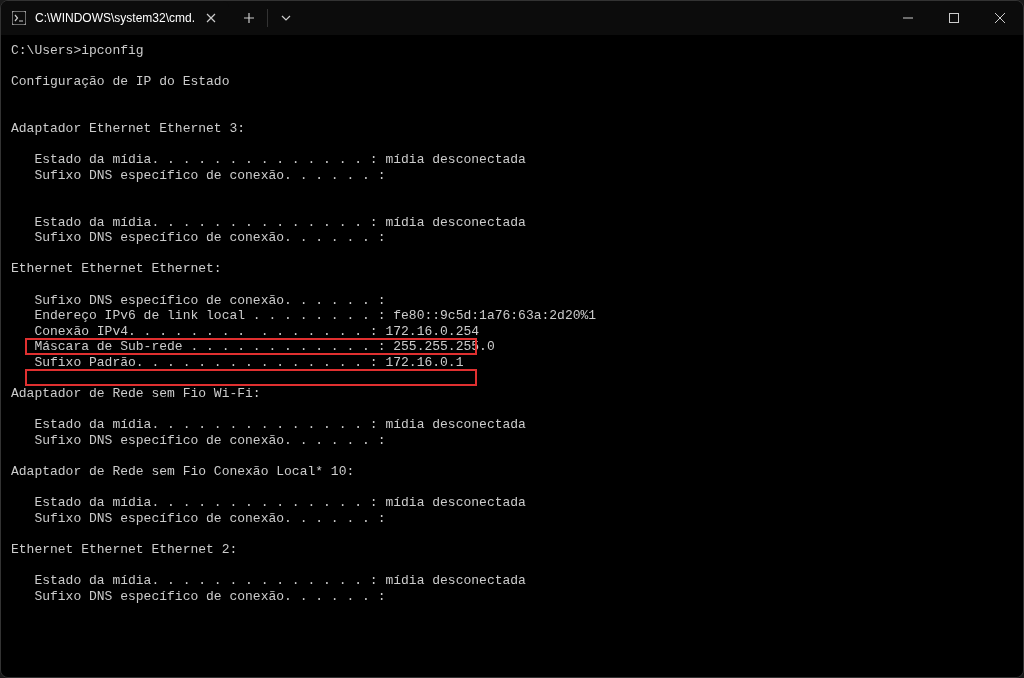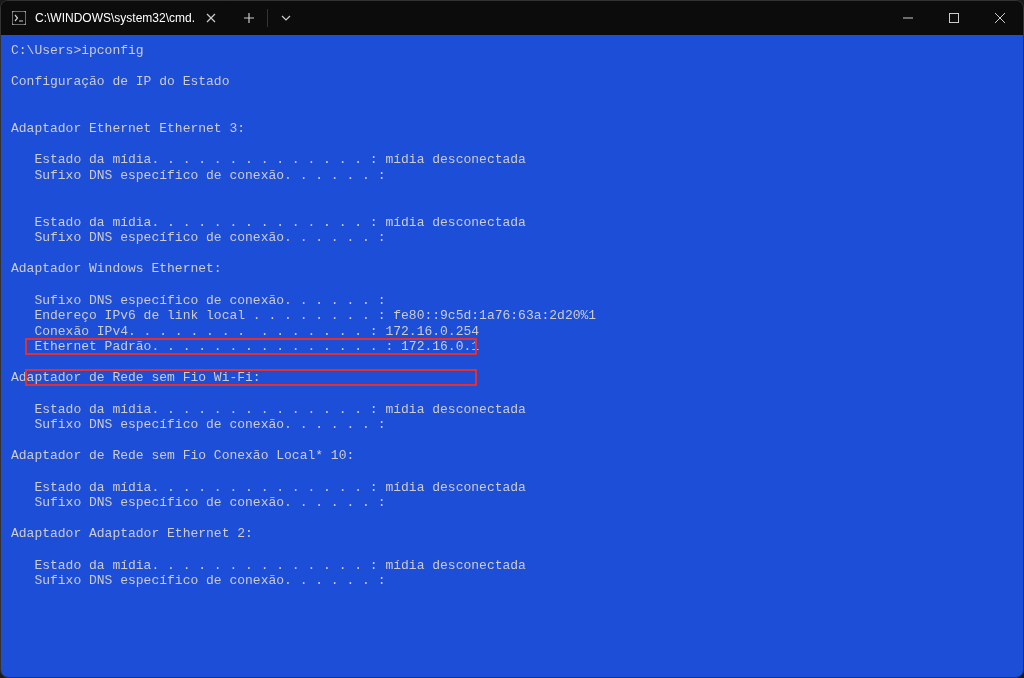--- a/index.html
+++ b/index.html
@@ -56,21 +56,21 @@
     font-family:'Segoe UI',sans-serif;
   }
   .spacer { flex:1; }
   .window-controls { display:flex; }
   .win-btn {
     width:46px; height:34px;
     display:flex;align-items:center;justify-content:center;
     color:#ccc; cursor:pointer;
   }
   .terminal {
-    background:#1d4ed8;
+    background:#000000;
     padding:8px 10px;
     height: calc(100% - 34px);
     overflow:hidden;
     line-height: 1.2;
     position: relative;
   }
   .line { white-space: pre; min-height: 15.6px; }
   .blank { height: 15.6px; }
   .highlight-box {
     position:absolute;
@@ -150,41 +150,42 @@
   <div class="blank"></div>
   <div class="line">   Estado da mídia. . . . . . . . . . . . . . : mídia desconectada</div>
   <div class="line">   Sufixo DNS específico de conexão. . . . . . :</div>
   <div class="blank"></div>
 
   <div class="blank"></div>
   <div class="line">   Estado da mídia. . . . . . . . . . . . . . : mídia desconectada</div>
   <div class="line">   Sufixo DNS específico de conexão. . . . . . :</div>
   <div class="blank"></div>
 
-  <div class="line">Adaptador Windows Ethernet:</div>
+  <div class="line">Ethernet Ethernet Ethernet:</div>
   <div class="blank"></div>
   <div class="line">   Sufixo DNS específico de conexão. . . . . . :</div>
   <div class="line">   Endereço IPv6 de link local . . . . . . . . : fe80::9c5d:1a76:63a:2d20%1</div>
   <div class="line" id="ipv4-line">   Conexão IPv4. . . . . . . .  . . . . . . . : 172.16.0.254</div>
-  <div class="line" id="gateway-line">   Ethernet Padrão. . . . . . . . . . . . . . . : 172.16.0.1</div>
+  <div class="line">   Máscara de Sub-rede . . . . . . . . . . . . : 255.255.255.0</div>
+  <div class="line" id="gateway-line">   Sufixo Padrão. . . . . . . . . . . . . . . : 172.16.0.1</div>
   <div class="blank"></div>
 
   <div class="line">Adaptador de Rede sem Fio Wi-Fi:</div>
   <div class="blank"></div>
   <div class="line">   Estado da mídia. . . . . . . . . . . . . . : mídia desconectada</div>
   <div class="line">   Sufixo DNS específico de conexão. . . . . . :</div>
   <div class="blank"></div>
 
   <div class="line">Adaptador de Rede sem Fio Conexão Local* 10:</div>
   <div class="blank"></div>
   <div class="line">   Estado da mídia. . . . . . . . . . . . . . : mídia desconectada</div>
   <div class="line">   Sufixo DNS específico de conexão. . . . . . :</div>
   <div class="blank"></div>
 
-  <div class="line">Adaptador Adaptador Ethernet 2:</div>
+  <div class="line">Ethernet Ethernet Ethernet 2:</div>
   <div class="blank"></div>
   <div class="line">   Estado da mídia. . . . . . . . . . . . . . : mídia desconectada</div>
   <div class="line">   Sufixo DNS específico de conexão. . . . . . :</div>
   <div class="blank"></div>
 
 
   <div class="highlight-box" id="hl1" style="left: 24px; top: 303.281px; width: 452px; height: 16.5938px;"></div>
   <div class="highlight-box" id="hl2" style="left: 24px; top: 334.469px; width: 452px; height: 16.5938px;"></div>
 </div>
 

